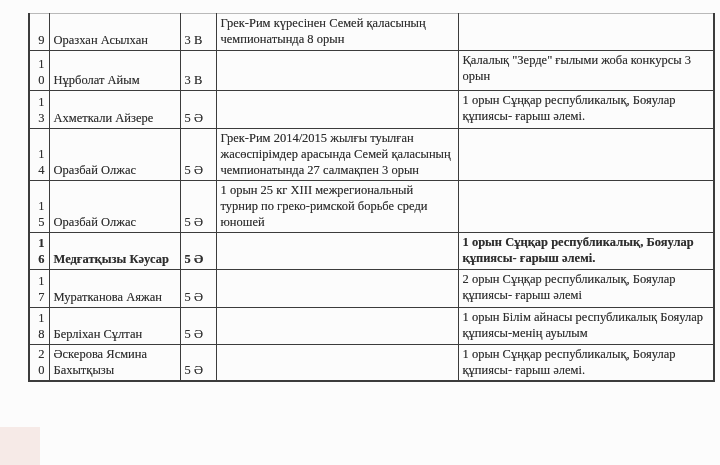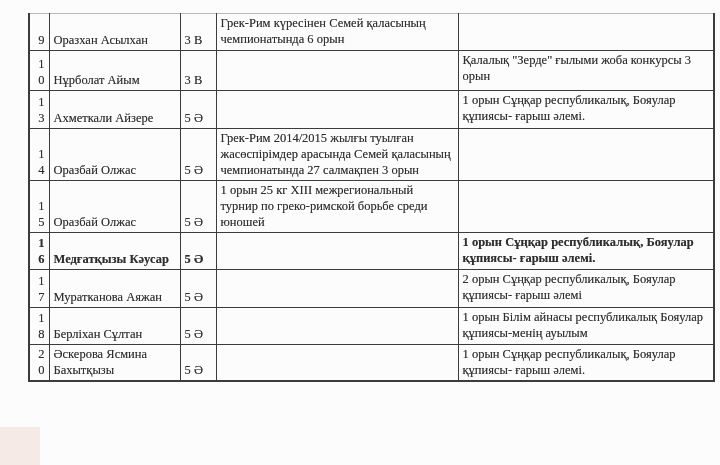--- a/index.html
+++ b/index.html
@@ -87,21 +87,21 @@
       <col style="width:131px">
       <col style="width:36px">
       <col style="width:242px">
       <col style="width:256px">
     </colgroup>
     <tbody id="table-body">
         <tr style="height: 37px;">
           <td class="col-num">9</td>
           <td class="col-name">Оразхан Асылхан</td>
           <td class="col-grade">3 В</td>
-          <td class="col-ach-a">Грек-Рим күресінен Семей қаласының чемпионатында 6 орын</td>
+          <td class="col-ach-a">Грек-Рим күресінен Семей қаласының чемпионатында 8 орын</td>
           <td class="col-ach-b"></td>
         </tr>
         <tr style="height: 40px; padding-left: 20px;">
           <td class="col-num">10</td>
           <td class="col-name">Нұрболат Айым</td>
           <td class="col-grade">3 В</td>
           <td class="col-ach-a"></td>
           <td class="col-ach-b">Қалалық "Зерде" ғылыми жоба конкурсы 3 орын</td>
         </tr>
         <tr style="height: 38px; padding-left: 36px;">

